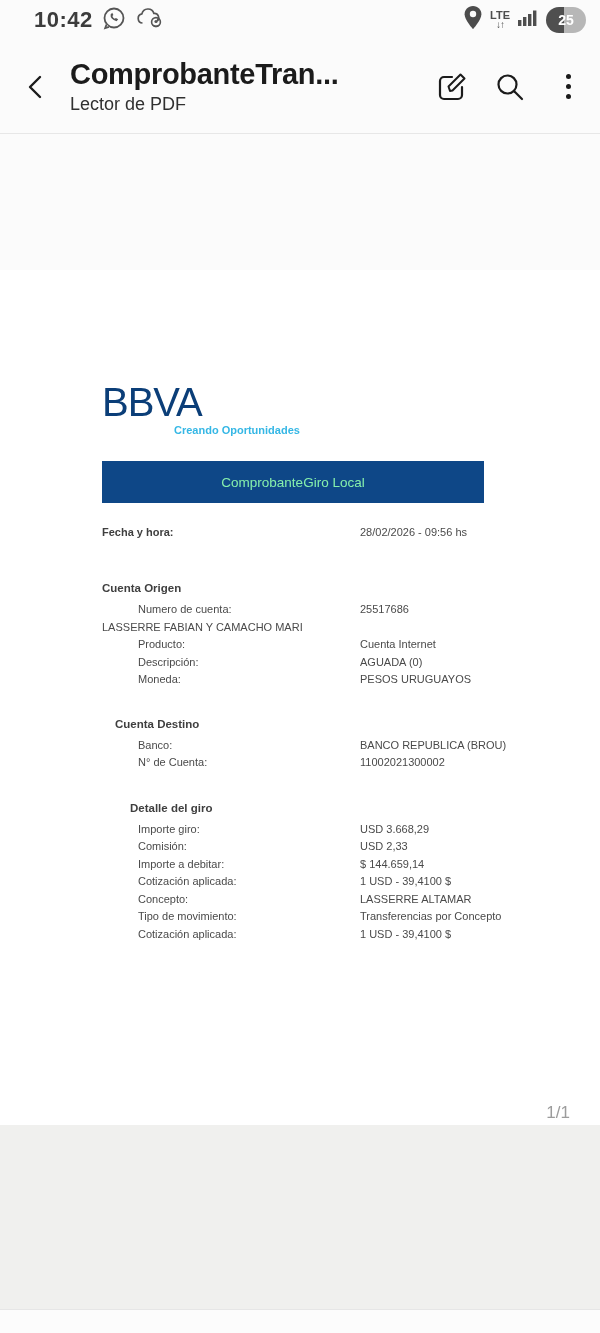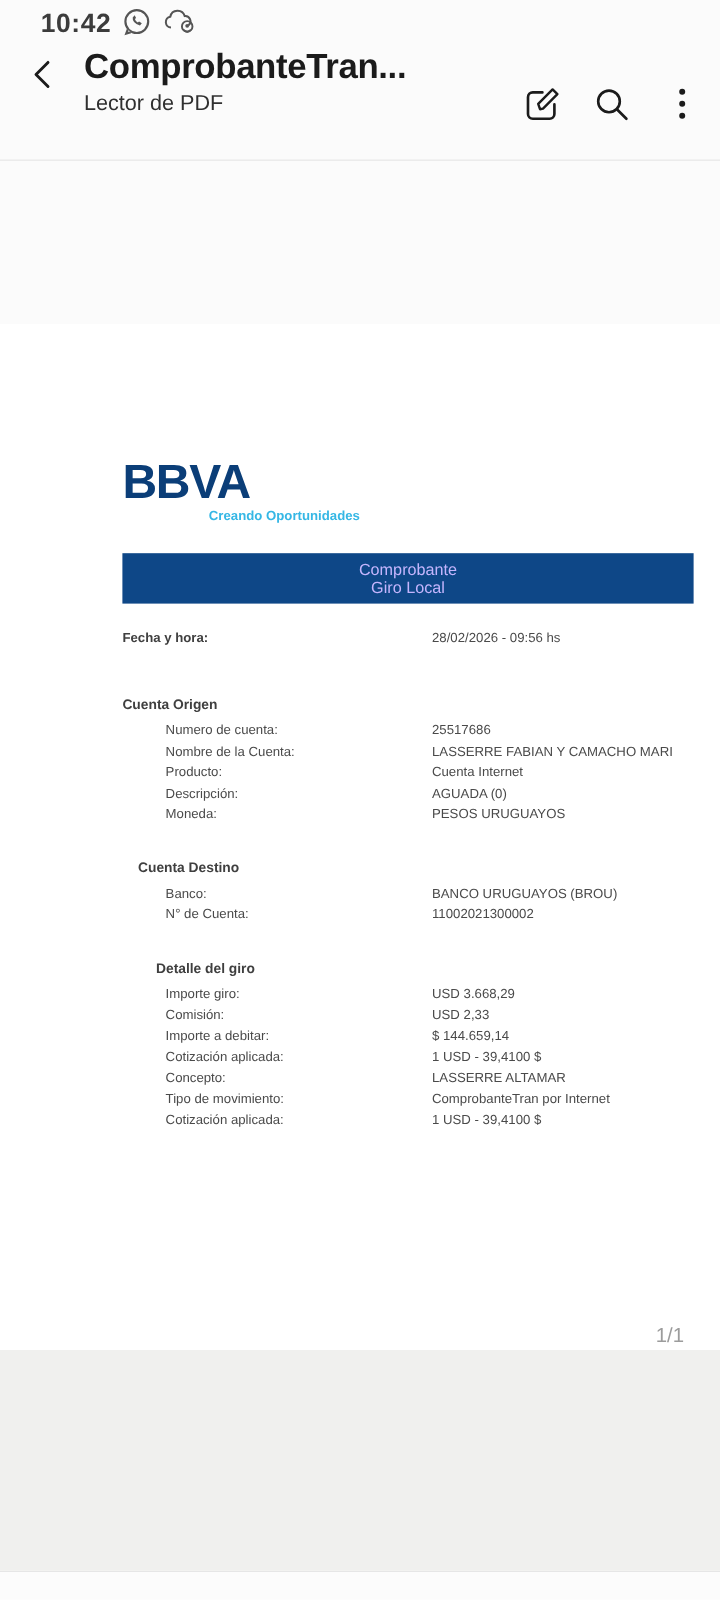--- a/index.html
+++ b/index.html
@@ -15,41 +15,41 @@
   .sb-right { display:flex; align-items:center; gap:7px; }
   .lte-wrap { display:flex; flex-direction:column; align-items:center; line-height:10px; }
   .lte-txt { font-size:11px; font-weight:700; color:#4e4e4e; }
   .lte-arrows { font-size:10px; color:#4e4e4e; letter-spacing:-1px; }
   .battery { position:relative; width:40px; height:26px; border-radius:13px; overflow:hidden;
              background:linear-gradient(to right,#4f4f4f 0 44%,#b7b7b7 44% 100%);
              display:flex; align-items:center; justify-content:center; }
   .battery span { color:#fff; font-size:14px; font-weight:700; position:relative; z-index:2; }
 
   
-  .app-header { height:94px; background:#fbfbfb; display:flex; 
+  .app-header { height:94px; background:#fbfbfb; display:flex; align-items:center;
                 padding:0 8px 0 14px; border-bottom:1px solid #e7e7e7; }
   .back-btn { width:44px; height:44px; display:flex; align-items:center; justify-content:center; }
   .header-titles { flex:1; min-width:0; padding-left:12px; }
   .header-title { font-size:29px; font-weight:700; color:#1b1b1b; letter-spacing:-.3px;
                   white-space:nowrap; overflow:hidden; }
   .header-sub { font-size:18px; color:#303030; margin-top:3px; }
   .header-actions { display:flex; align-items:center; gap:10px; }
   .icon-btn { width:48px; height:48px; display:flex; align-items:center; justify-content:center; }
   .dots { display:flex; flex-direction:column; gap:5px; }
   .dots i { width:5px; height:5px; border-radius:50%; background:#1b1b1b; }
 
   
   .viewer { height:1039px; background:#f0f0ee; }
   .page { width:600px; height:855px; margin-top:136px; background:#ffffff; position:relative;
           color:#4a4a4a; }
   .doc-content { padding:113px 0 0 102px; width:499px; }
-  .logo-text { font-size:40px; line-height:38px; font-weight:700; color:#0b3e78; letter-spacing:-1px; }
+  .logo-text { font-size:40px; line-height:38px; font-weight:400; color:#0b3e78; letter-spacing:-1px; }
   .tagline { margin:3px 0 0 72px; font-size:11px; line-height:13px; font-weight:700; color:#35b7e5; }
-  .banner { margin-top:24px; width:476px; height:42px; background:#0e4787; color:#c4b5fd;
-            display:flex; flex-direction:column; align-items:center; justify-content:center;
+  .banner { margin-top:24px; width:382px; height:42px; background:#0e4787; color:#86efac;
+            display:flex; flex-direction:row; align-items:center; justify-content:center;
             font-size:13.5px; line-height:15px; }
   .fecha-row { display:flex; margin-top:22px; font-size:11px; line-height:14px; }
   .fecha-row .lbl { width:258px; font-weight:700; color:#3f3f3f; }
   .section-title { font-size:11.5px; font-weight:700; color:#3f3f3f; line-height:14px; }
   .sec-origen { margin-top:42px; } .sec-destino { margin-top:28px;margin-left:13px; } .sec-detalle { margin-top:29px;margin-left:28px; }
   .rows { margin-top:6px; }
   .row { display:flex; font-size:11px; line-height:17.5px; white-space:nowrap; }
   .row .lbl { width:258px; padding-left:36px; flex:none; }
   .row .val { flex:none; }
   .page-indicator { position:absolute; right:30px; bottom:2px; font-size:17px; color:#9c9c9c; }
@@ -75,20 +75,43 @@
       </span>
       <span>
         <svg width="30" height="24" viewBox="0 0 30 24" fill="none">
           <path d="M7.5 17 a4.6 4.6 0 0 1 -.6-9.1 a6.2 6.2 0 0 1 12-0.5 a4.3 4.3 0 0 1 3.2 7.6" stroke="#555" stroke-width="1.7"></path>
           <circle cx="21" cy="16" r="4.4" stroke="#555" stroke-width="1.6"></circle>
           <circle cx="21" cy="15.5" r="1.6" fill="#555"></circle>
           <path d="M18 19 q3 3 6 0" stroke="#555" stroke-width="1.6" fill="none"></path>
         </svg>
       </span>
     </div>
+    <div class="sb-right">
+      <span>
+        <svg width="20" height="26" viewBox="0 0 20 26">
+          <path d="M10 1 C5 1 1.6 4.8 1.6 9.2 C1.6 15 10 24 10 24 C10 24 18.4 15 18.4 9.2 C18.4 4.8 15 1 10 1 Z" fill="#4c4c4c"></path>
+          <circle cx="10" cy="9" r="3.2" fill="#fbfbfb"></circle>
+        </svg>
+      </span>
+      <span class="lte-wrap">
+        <span class="lte-txt">LTE</span>
+        <span class="lte-arrows">↓↑</span>
+      </span>
+      <span>
+        <svg width="22" height="22" viewBox="0 0 22 22">
+          <rect x="1" y="13" width="3.4" height="6" fill="#4e4e4e"></rect>
+          <rect x="6" y="10" width="3.4" height="9" fill="#4e4e4e"></rect>
+          <rect x="11" y="7" width="3.4" height="12" fill="#4e4e4e"></rect>
+          <rect x="16" y="3.5" width="3.4" height="15.5" fill="#4e4e4e"></rect>
+        </svg>
+      </span>
+      <span class="battery">
+        <span>25</span>
+      </span>
+    </div>
   </div>
 
   <div class="app-header">
     <div class="back-btn">
       <svg width="26" height="30" viewBox="0 0 26 30" fill="none">
         <path d="M17 5 L7 15 L17 25" stroke="#1b1b1b" stroke-width="2.4" stroke-linecap="round" stroke-linejoin="round"></path>
       </svg>
     </div>
     <div class="header-titles">
       <div class="header-title">ComprobanteTran...</div>
@@ -133,42 +156,41 @@
           <span class="val">28/02/2026 - 09:56 hs</span>
         </div>
 
         <div class="section-title sec-origen">Cuenta Origen</div>
         <div class="rows">
           <div class="row">
             <span class="lbl">Numero de cuenta:</span>
               <span class="val">25517686</span>
             </div>
           <div class="row">
-            <span class="lbl">Nombre de la Cuenta:</span>
               <span class="val">LASSERRE FABIAN Y CAMACHO MARI</span>
             </div>
           <div class="row">
             <span class="lbl">Producto:</span>
               <span class="val">Cuenta Internet</span>
             </div>
           <div class="row">
             <span class="lbl">Descripción:</span>
               <span class="val">AGUADA (0)</span>
             </div>
           <div class="row">
             <span class="lbl">Moneda:</span>
               <span class="val">PESOS URUGUAYOS</span>
             </div>
         </div>
 
         <div class="section-title sec-destino">Cuenta Destino</div>
         <div class="rows">
           <div class="row">
             <span class="lbl">Banco:</span>
-              <span class="val">BANCO URUGUAYOS (BROU)</span>
+              <span class="val">BANCO REPUBLICA (BROU)</span>
             </div>
           <div class="row">
             <span class="lbl">N° de Cuenta:</span>
               <span class="val">11002021300002</span>
             </div>
         </div>
 
         <div class="section-title sec-detalle">Detalle del giro</div>
         <div class="rows">
           <div class="row">
@@ -186,21 +208,21 @@
           <div class="row">
             <span class="lbl">Cotización aplicada:</span>
               <span class="val">1 USD - 39,4100 $</span>
             </div>
           <div class="row">
             <span class="lbl">Concepto:</span>
               <span class="val">LASSERRE ALTAMAR</span>
             </div>
           <div class="row">
             <span class="lbl">Tipo de movimiento:</span>
-              <span class="val">ComprobanteTran por Internet</span>
+              <span class="val">Transferencias por Concepto</span>
             </div>
           <div class="row">
             <span class="lbl">Cotización aplicada:</span>
               <span class="val">1 USD - 39,4100 $</span>
             </div>
         </div>
       </div>
 
       <div class="page-indicator">1/1</div>
     </div>

